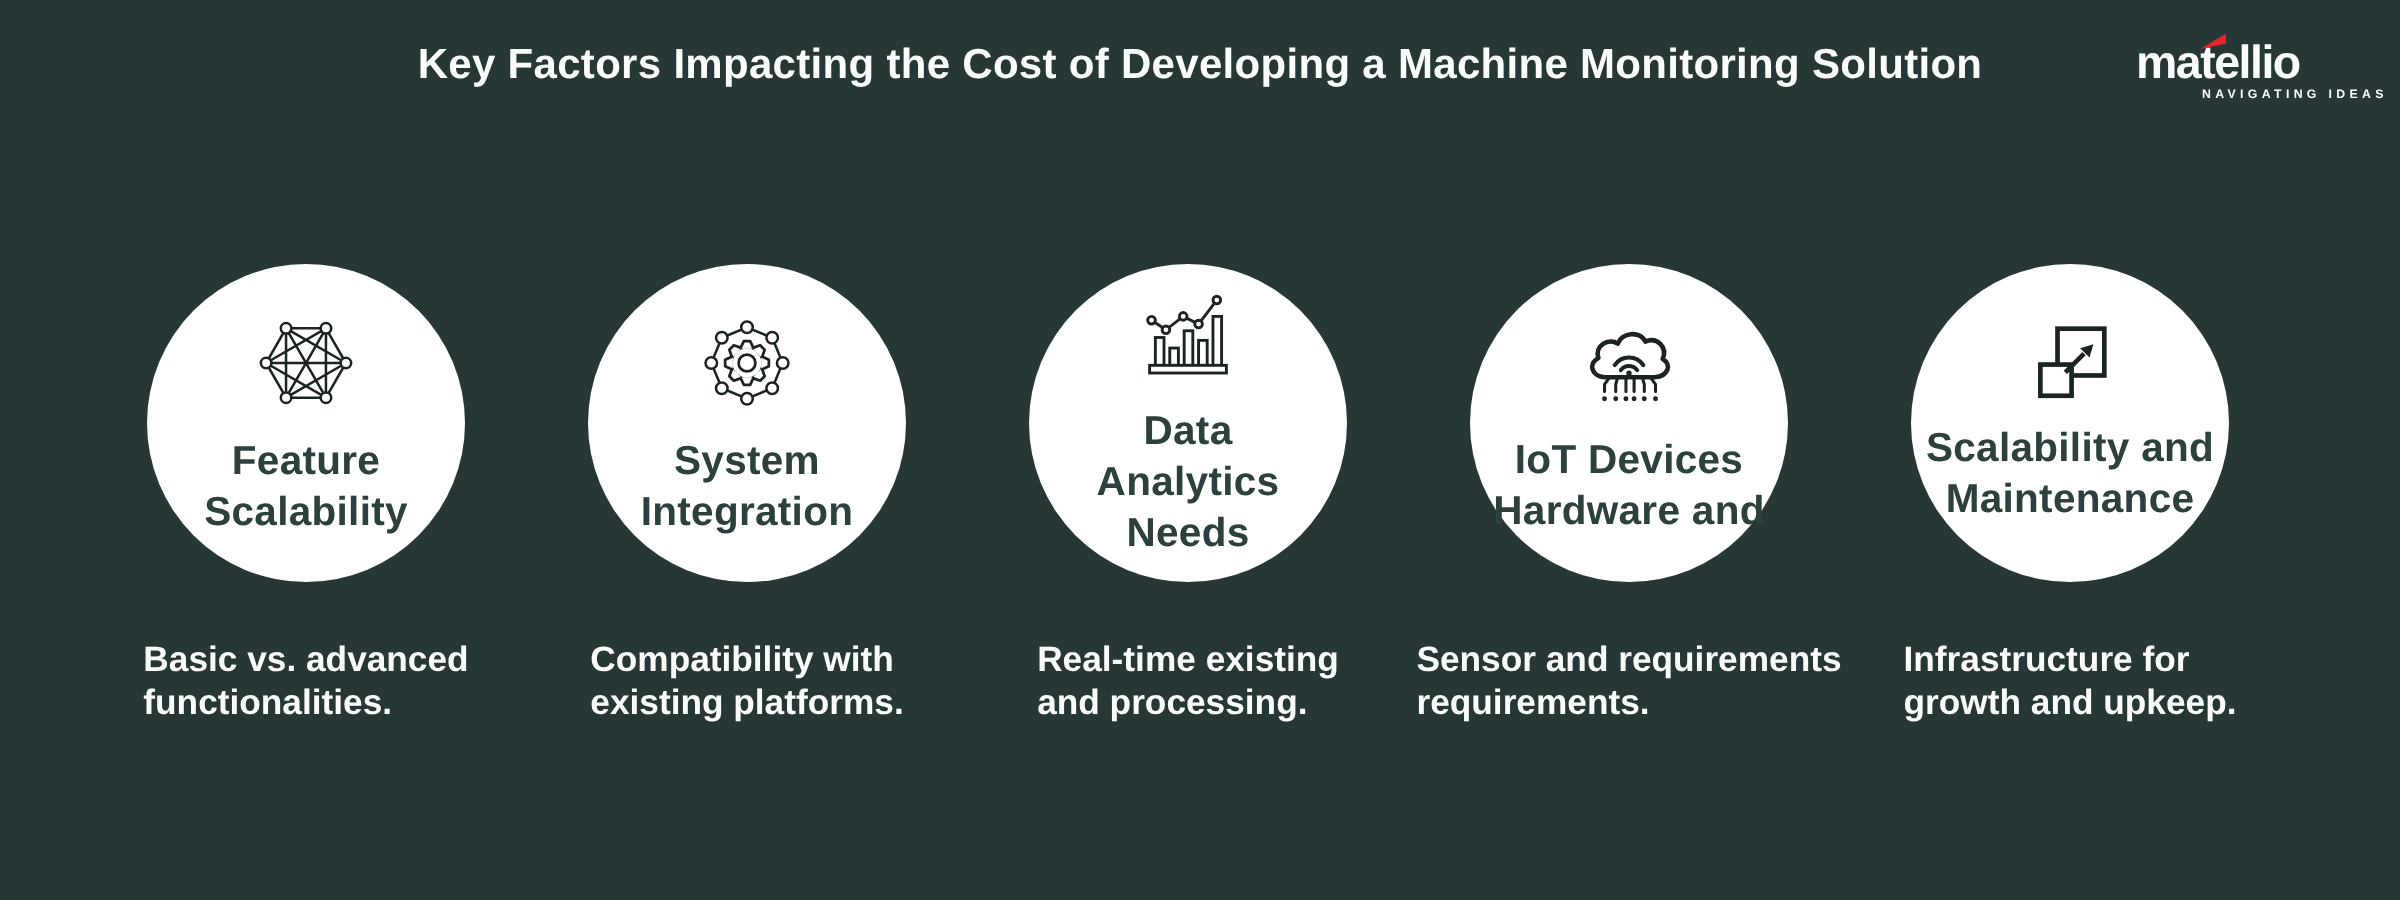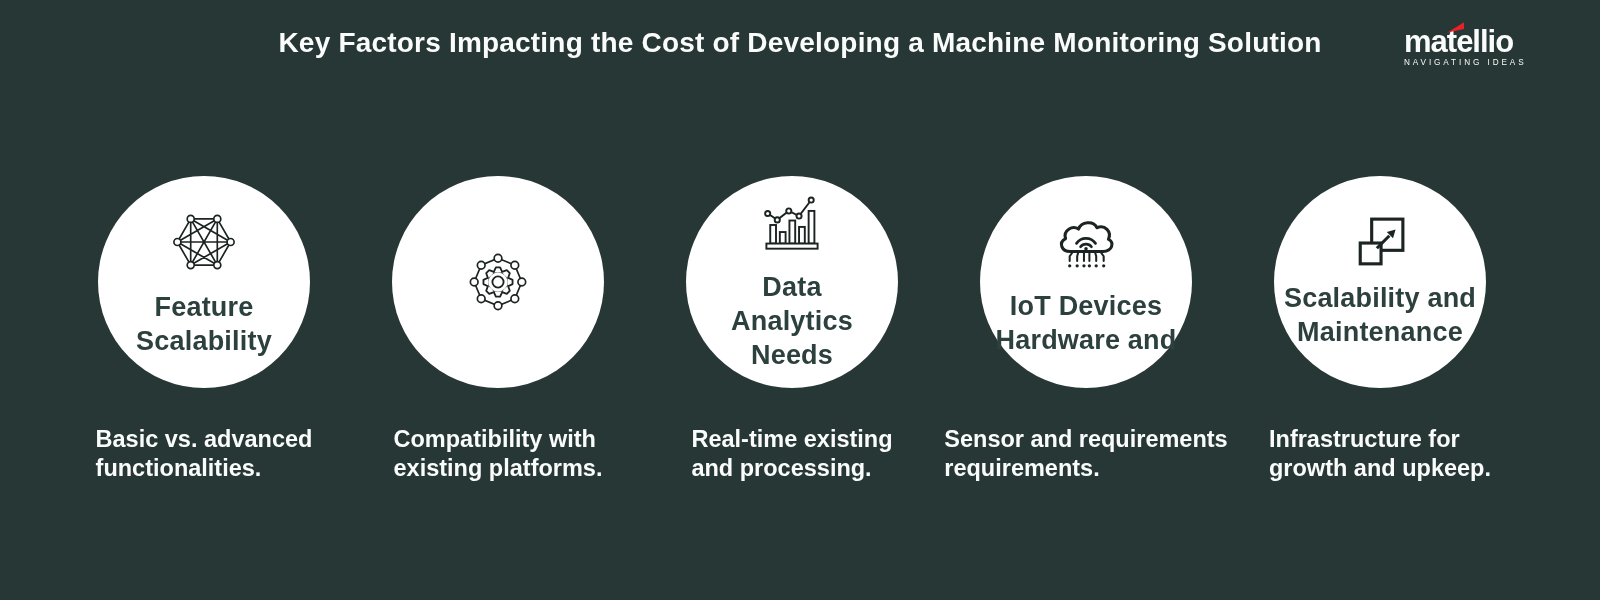--- a/index.html
+++ b/index.html
@@ -14,31 +14,31 @@
     position:relative;
     overflow:hidden;
   }
   .title{
     position:absolute; top:27px; left:0; right:0;
     text-align:center;
     color:var(--light);
     font-size:28px; font-weight:700; letter-spacing:.2px;
   }
   .logo{
-    position:absolute; top:26px; right:72px; width:124px;
+    position:absolute; top:26px; right:52px; width:124px;
     color:var(--light); text-align:left;
   }
   .logo-word-row{position:relative; display:inline-block; line-height:1;}
   .logo-word{
     font-size:31px; font-weight:700; letter-spacing:-1px; color:var(--light);
   }
   .logo-flag{position:absolute; left:43px; top:-4px; width:17px; height:11px;}
   .logo-tagline{
-    margin-top:1px; font-size:8.2px; font-weight:400;
-    letter-spacing:2.9px; color:var(--light); white-space:nowrap;
+    margin-top:1px; font-size:8.2px; font-weight:700;
+    letter-spacing:2.9px; color:var(--light); white-space:nowrap;margin-left:44px;
   }
   .factors{
     position:absolute; top:176px; left:57px; width:1470px;
     display:flex;
   }
   .factor-card{width:294px; display:flex; flex-direction:column; align-items:center;}
   .factor-circle{
     width:212px; height:212px; border-radius:50%;
     background:var(--circle);
     display:flex; flex-direction:column; align-items:center; justify-content:center;
@@ -119,20 +119,24 @@
           <path d="M63.5 43.5 L70.8 47 L70.8 53 L63.5 56.5" transform="rotate(45 50 50)"></path>
           <path d="M63.5 43.5 L70.8 47 L70.8 53 L63.5 56.5" transform="rotate(90 50 50)"></path>
           <path d="M63.5 43.5 L70.8 47 L70.8 53 L63.5 56.5" transform="rotate(135 50 50)"></path>
           <path d="M63.5 43.5 L70.8 47 L70.8 53 L63.5 56.5" transform="rotate(180 50 50)"></path>
           <path d="M63.5 43.5 L70.8 47 L70.8 53 L63.5 56.5" transform="rotate(225 50 50)"></path>
           <path d="M63.5 43.5 L70.8 47 L70.8 53 L63.5 56.5" transform="rotate(270 50 50)"></path>
           <path d="M63.5 43.5 L70.8 47 L70.8 53 L63.5 56.5" transform="rotate(315 50 50)"></path>
         </g>
         <circle cx="50" cy="50" r="8" fill="#ffffff" stroke-width="2.6"></circle>
       </svg>
+      <div class="factor-label">
+        <div>System</div>
+        <div>Integration</div>
+      </div>
     </div>
     <div class="factor-desc">
       <div>Compatibility with</div>
       <div>existing platforms.</div>
     </div>
   </div>
 
   <div class="factor-card">
     <div class="factor-circle">
       <svg class="factor-icon icon-64" viewBox="0 0 100 100" fill="none" stroke="currentColor">

